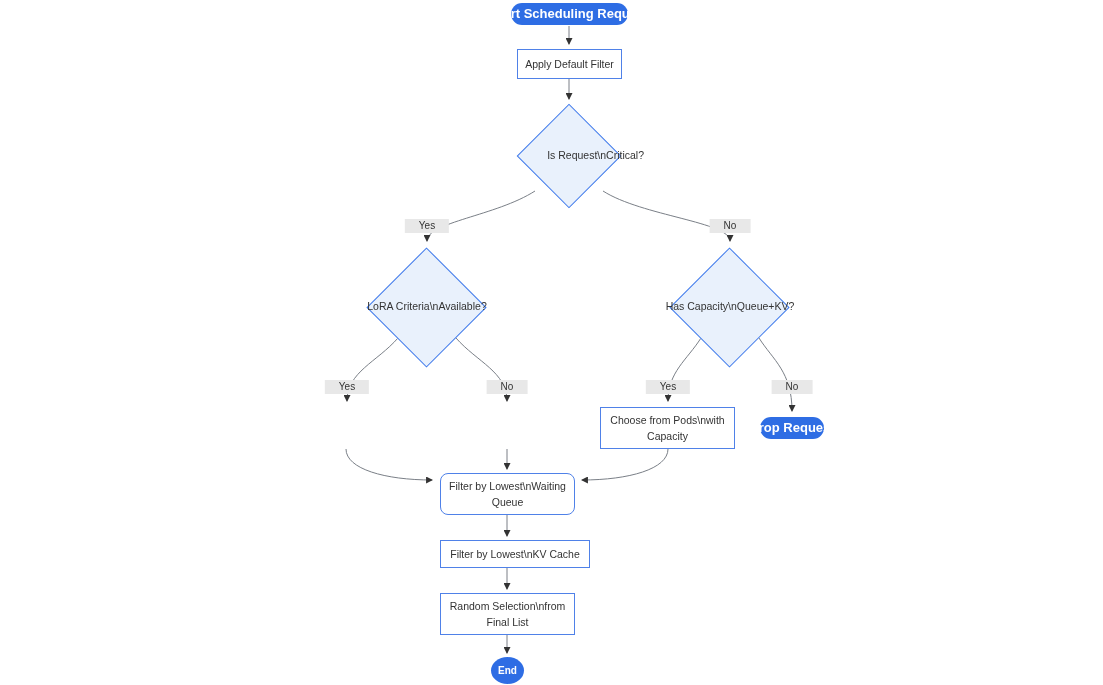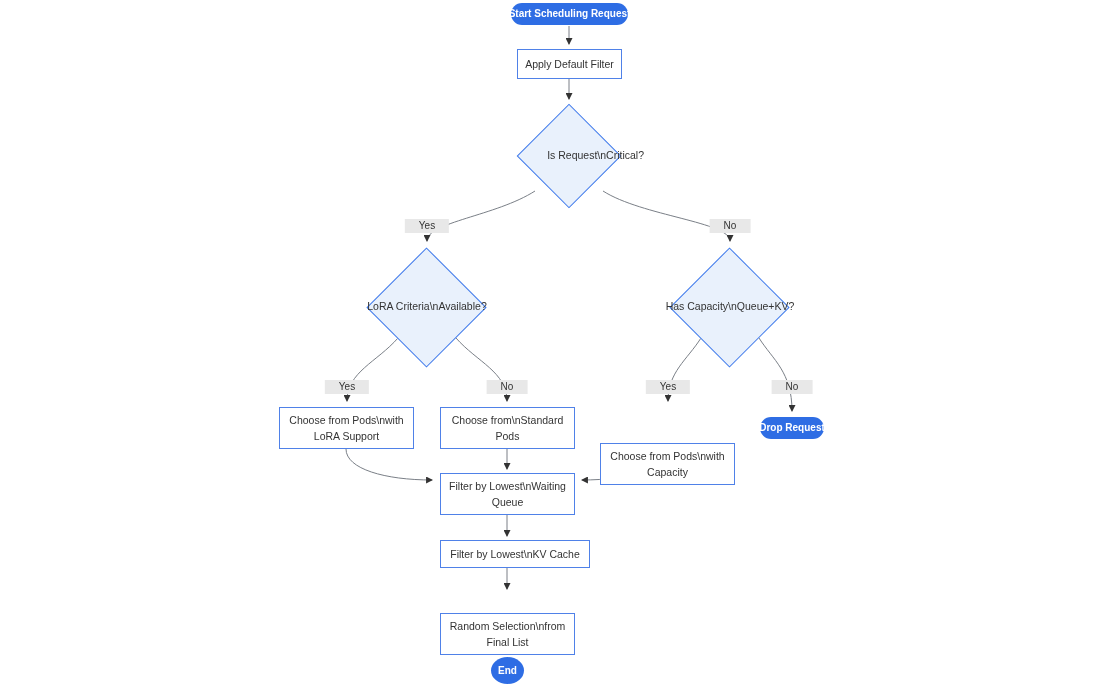--- a/index.html
+++ b/index.html
@@ -17,21 +17,21 @@
     line-height:1.55; box-sizing:border-box;
   }
   .rect {
     background:var(--rect-fill,#ffffff);
     border:1.4px solid var(--rect-border,#4f81e8);
     padding:0 2px;
   }
   .oneline { white-space:nowrap; }
   .pill {
     background:var(--pill-fill,#2e6de4); color:var(--pill-text,#ffffff);
-    font-weight:bold; font-size:10px; border-radius:12px; white-space:nowrap;
+    font-weight:bold; font-size:13px; border-radius:12px; white-space:nowrap;
   }
   .diamond {
     position:absolute; box-sizing:border-box;
     background:var(--diamond-fill,#e9f1fc);
     border:1.5px solid var(--diamond-border,#3e79ec);
     transform:rotate(45deg);
   }
   .diamond-label {
     position:absolute; text-align:center; white-space:nowrap;
     color:var(--node-text,#333333); font-size:10.5px;
@@ -46,25 +46,25 @@
   #n-start   { left:511px; top:3px;   width:117px; height:22px; }
   #n-apply   { left:517px; top:49px;  width:105px; height:30px; }
   #d1        { left:532px; top:119px; width:74px;  height:74px; }
   #d1l       { left:494px; top:149px; width:150px;text-align:right; }
   #d2        { left:384px; top:265px; width:85px;  height:85px; }
   #d2l       { left:347px; top:300px; width:160px; }
   #d3        { left:687px; top:265px; width:85px;  height:85px; }
   #d3l       { left:650px; top:300px; width:160px; }
   #n-lora    { left:279px; top:407px; width:135px; height:42px; }
   #n-std     { left:440px; top:407px; width:135px; height:42px; }
-  #n-cap     { left:600px; top:407px; width:135px; height:42px;margin-top:36px; }
+  #n-cap     { left:600px; top:407px; width:135px; height:42px; }
   #n-drop    { left:760px; top:417px; width:64px;  height:22px; }
-  #n-wait    { left:440px; top:473px; width:135px; height:42px; }
+  #n-wait    { left:440px; top:473px; width:135px; height:42px;border-radius:8px; }
   #n-kv      { left:440px; top:540px; width:150px; height:28px; }
-  #n-rand    { left:440px; top:593px; width:135px; height:42px;margin-top:20px; }
+  #n-rand    { left:440px; top:593px; width:135px; height:42px; }
   #n-end     { left:491px; top:657px; width:33px;  height:27px; border-radius:50%; font-size:10px; }
 
   #el-c-yes  { left:427px; top:226px; }
   #el-c-no   { left:730px; top:226px; }
   #el-l-yes  { left:347px; top:387px; }
   #el-l-no   { left:507px; top:387px; }
   #el-h-yes  { left:668px; top:387px; }
   #el-h-no   { left:792px; top:387px; }
 </style>
 </head>
@@ -99,22 +99,20 @@
 
   <div class="diamond" id="d1"></div>
   <div class="diamond-label" id="d1l">Is Request\nCritical?</div>
 
   <div class="diamond" id="d2"></div>
   <div class="diamond-label" id="d2l">LoRA Criteria\nAvailable?</div>
 
   <div class="diamond" id="d3"></div>
   <div class="diamond-label" id="d3l">Has Capacity\nQueue+KV?</div>
 
-  <div class="node rect" id="n-lora">Choose from Pods\nwith LoRA Support</div>
-  <div class="node rect" id="n-std">Choose from\nStandard Pods</div>
   <div class="node rect" id="n-cap">Choose from Pods\nwith Capacity</div>
   <div class="node pill" id="n-drop">Drop Request</div>
 
   <div class="node rect" id="n-wait">Filter by Lowest\nWaiting Queue</div>
   <div class="node rect oneline" id="n-kv">Filter by Lowest\nKV Cache</div>
   <div class="node rect" id="n-rand">Random Selection\nfrom Final List</div>
   <div class="node pill" id="n-end">End</div>
 
   <div class="edge-label" id="el-c-yes">Yes</div>
   <div class="edge-label" id="el-c-no">No</div>

